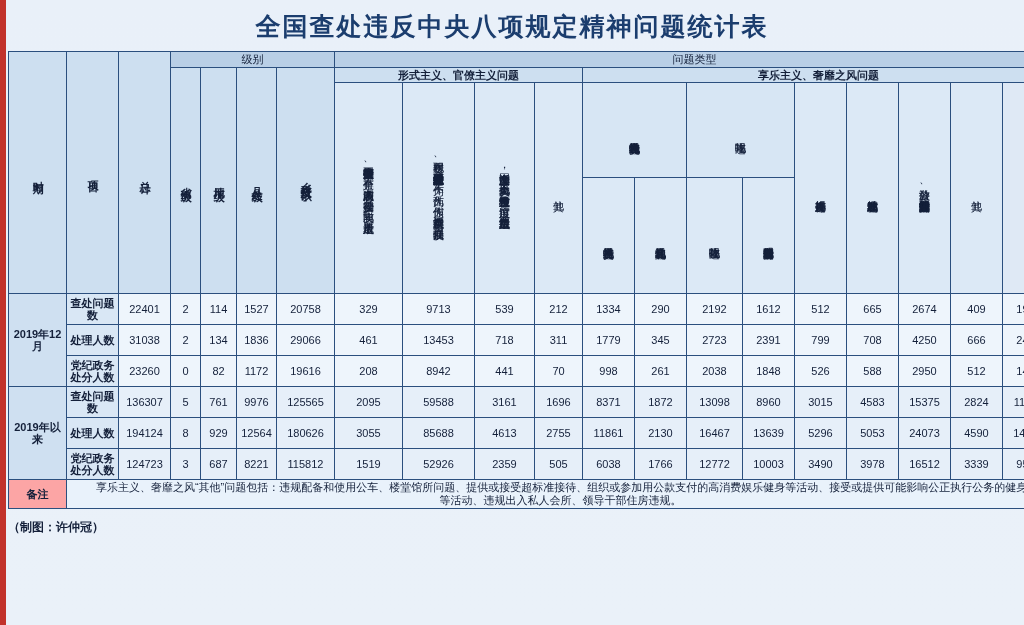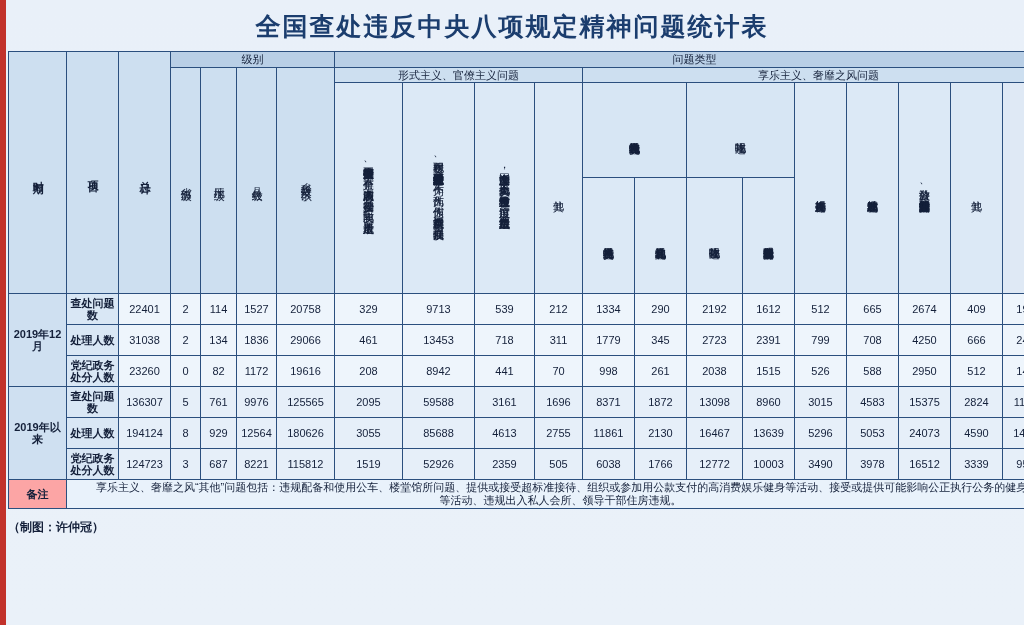--- a/index.html
+++ b/index.html
@@ -37,21 +37,21 @@
     border:1px solid #2b4f7e;
     text-align:center;
     vertical-align:middle;
     font-size:11px;
     line-height:1.15;
     padding:1px;
     color:#14203a;
     word-break:break-all;
   }
   .hdr1{background:#b9cfe6;font-weight:normal;font-size:15px;}
-  .hdr2{background:#cddff0;font-weight:normal;font-size:13px;}
+  .hdr2{background:#cddff0;font-weight:bold;font-size:13px;}
   .hdr3{background:#d7e6f4;font-weight:bold;font-size:12px;}
   .vlabel{
     background:#cddff0;
     font-weight:bold;
     font-size:15px;
   }
   .vtext{
     writing-mode:vertical-rl;
     text-orientation:upright;
     display:inline-block;
@@ -283,21 +283,21 @@
       <td class="num">82</td>
       <td class="num">1172</td>
       <td class="num">19616</td>
       <td class="num">208</td>
       <td class="num">8942</td>
       <td class="num">441</td>
       <td class="num">70</td>
       <td class="num">998</td>
       <td class="num">261</td>
       <td class="num">2038</td>
-      <td class="num">1515</td>
+      <td class="num">1848</td>
       <td class="num">526</td>
       <td class="num">588</td>
       <td class="num">2950</td>
       <td class="num">512</td>
       <td class="num">1488</td>
     </tr>
 
     <tr class="band2">
       <td class="rowlabel" rowspan="3">2019年以来</td>
       <td class="rowsub">查处问题数</td>

